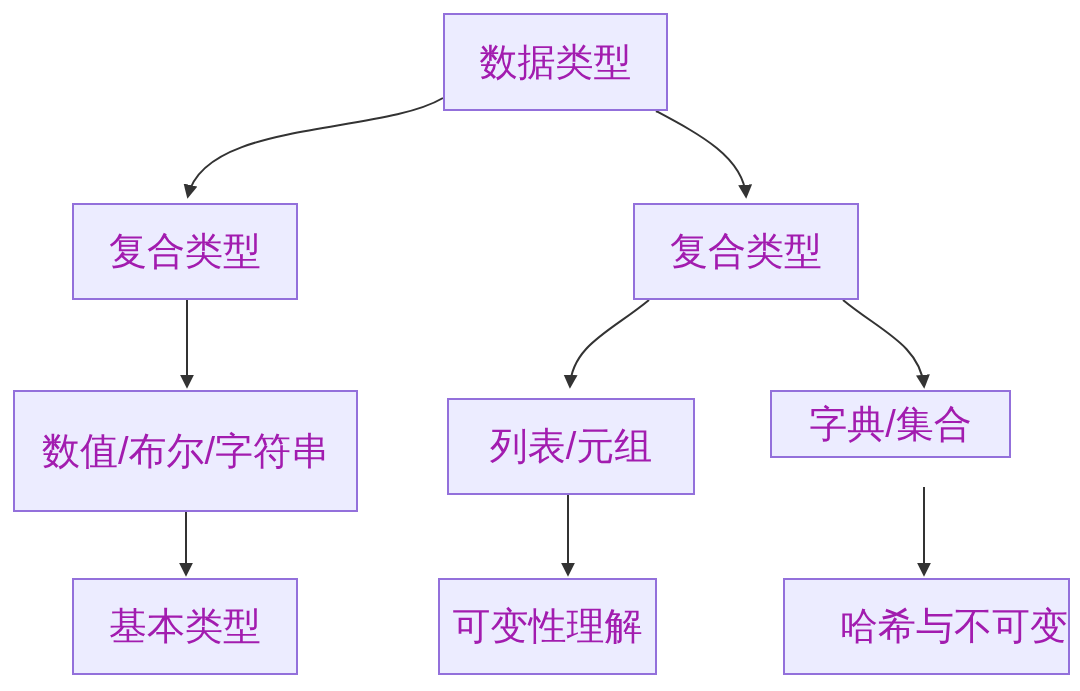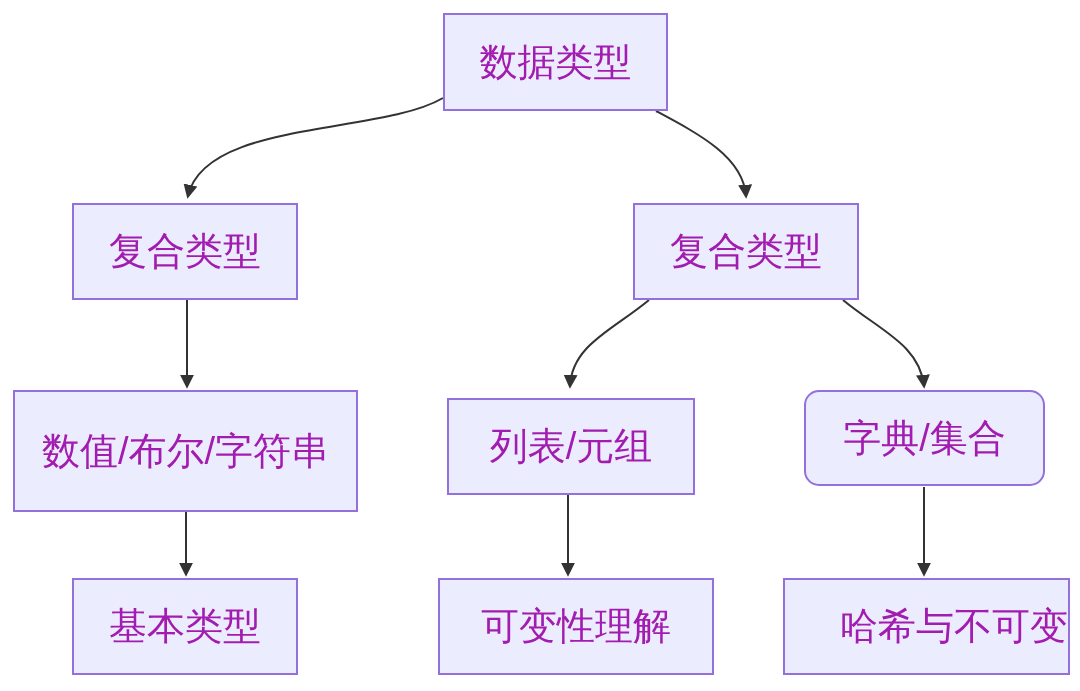--- a/index.html
+++ b/index.html
@@ -39,23 +39,23 @@
     justify-content: center;
     text-align: center;
     white-space: nowrap;
   }
   
   #n-data-types      { left: 443px; top: 13px;  width: 225px; height: 98px; }
   #n-basic-types     { left: 72px;  top: 203px; width: 226px; height: 97px; }
   #n-composite-types { left: 633px; top: 203px; width: 226px; height: 97px; }
   #n-num-bool-str    { left: 13px;  top: 390px; width: 345px; height: 122px; }
   #n-list-tuple      { left: 447px; top: 398px; width: 248px; height: 97px; }
-  #n-dict-set        { left: 804px; top: 390px; width: 241px; height: 96px; border-radius: 15px; }
+  #n-dict-set        { left: 770px; top: 390px; width: 241px; height: 68px; }
   #n-type-conversion { left: 72px;  top: 578px; width: 226px; height: 97px; }
-  #n-mutability      { left: 438px; top: 578px; width: 276px; height: 97px; }
+  #n-mutability      { left: 438px; top: 578px; width: 219px; height: 97px; }
   #n-hash-immutable  { left: 783px; top: 578px; width: 287px; height: 97px; justify-content: flex-end; }
 </style>
 </head>
 <body>
 
 <div id="canvas">
 
   <svg id="edges" viewBox="0 0 1080 691" xmlns="http://www.w3.org/2000/svg">
     <defs>
       <marker id="arrow" viewBox="0 0 10 10" refX="8" refY="5" markerWidth="7" markerHeight="7" orient="auto-start-reverse">

